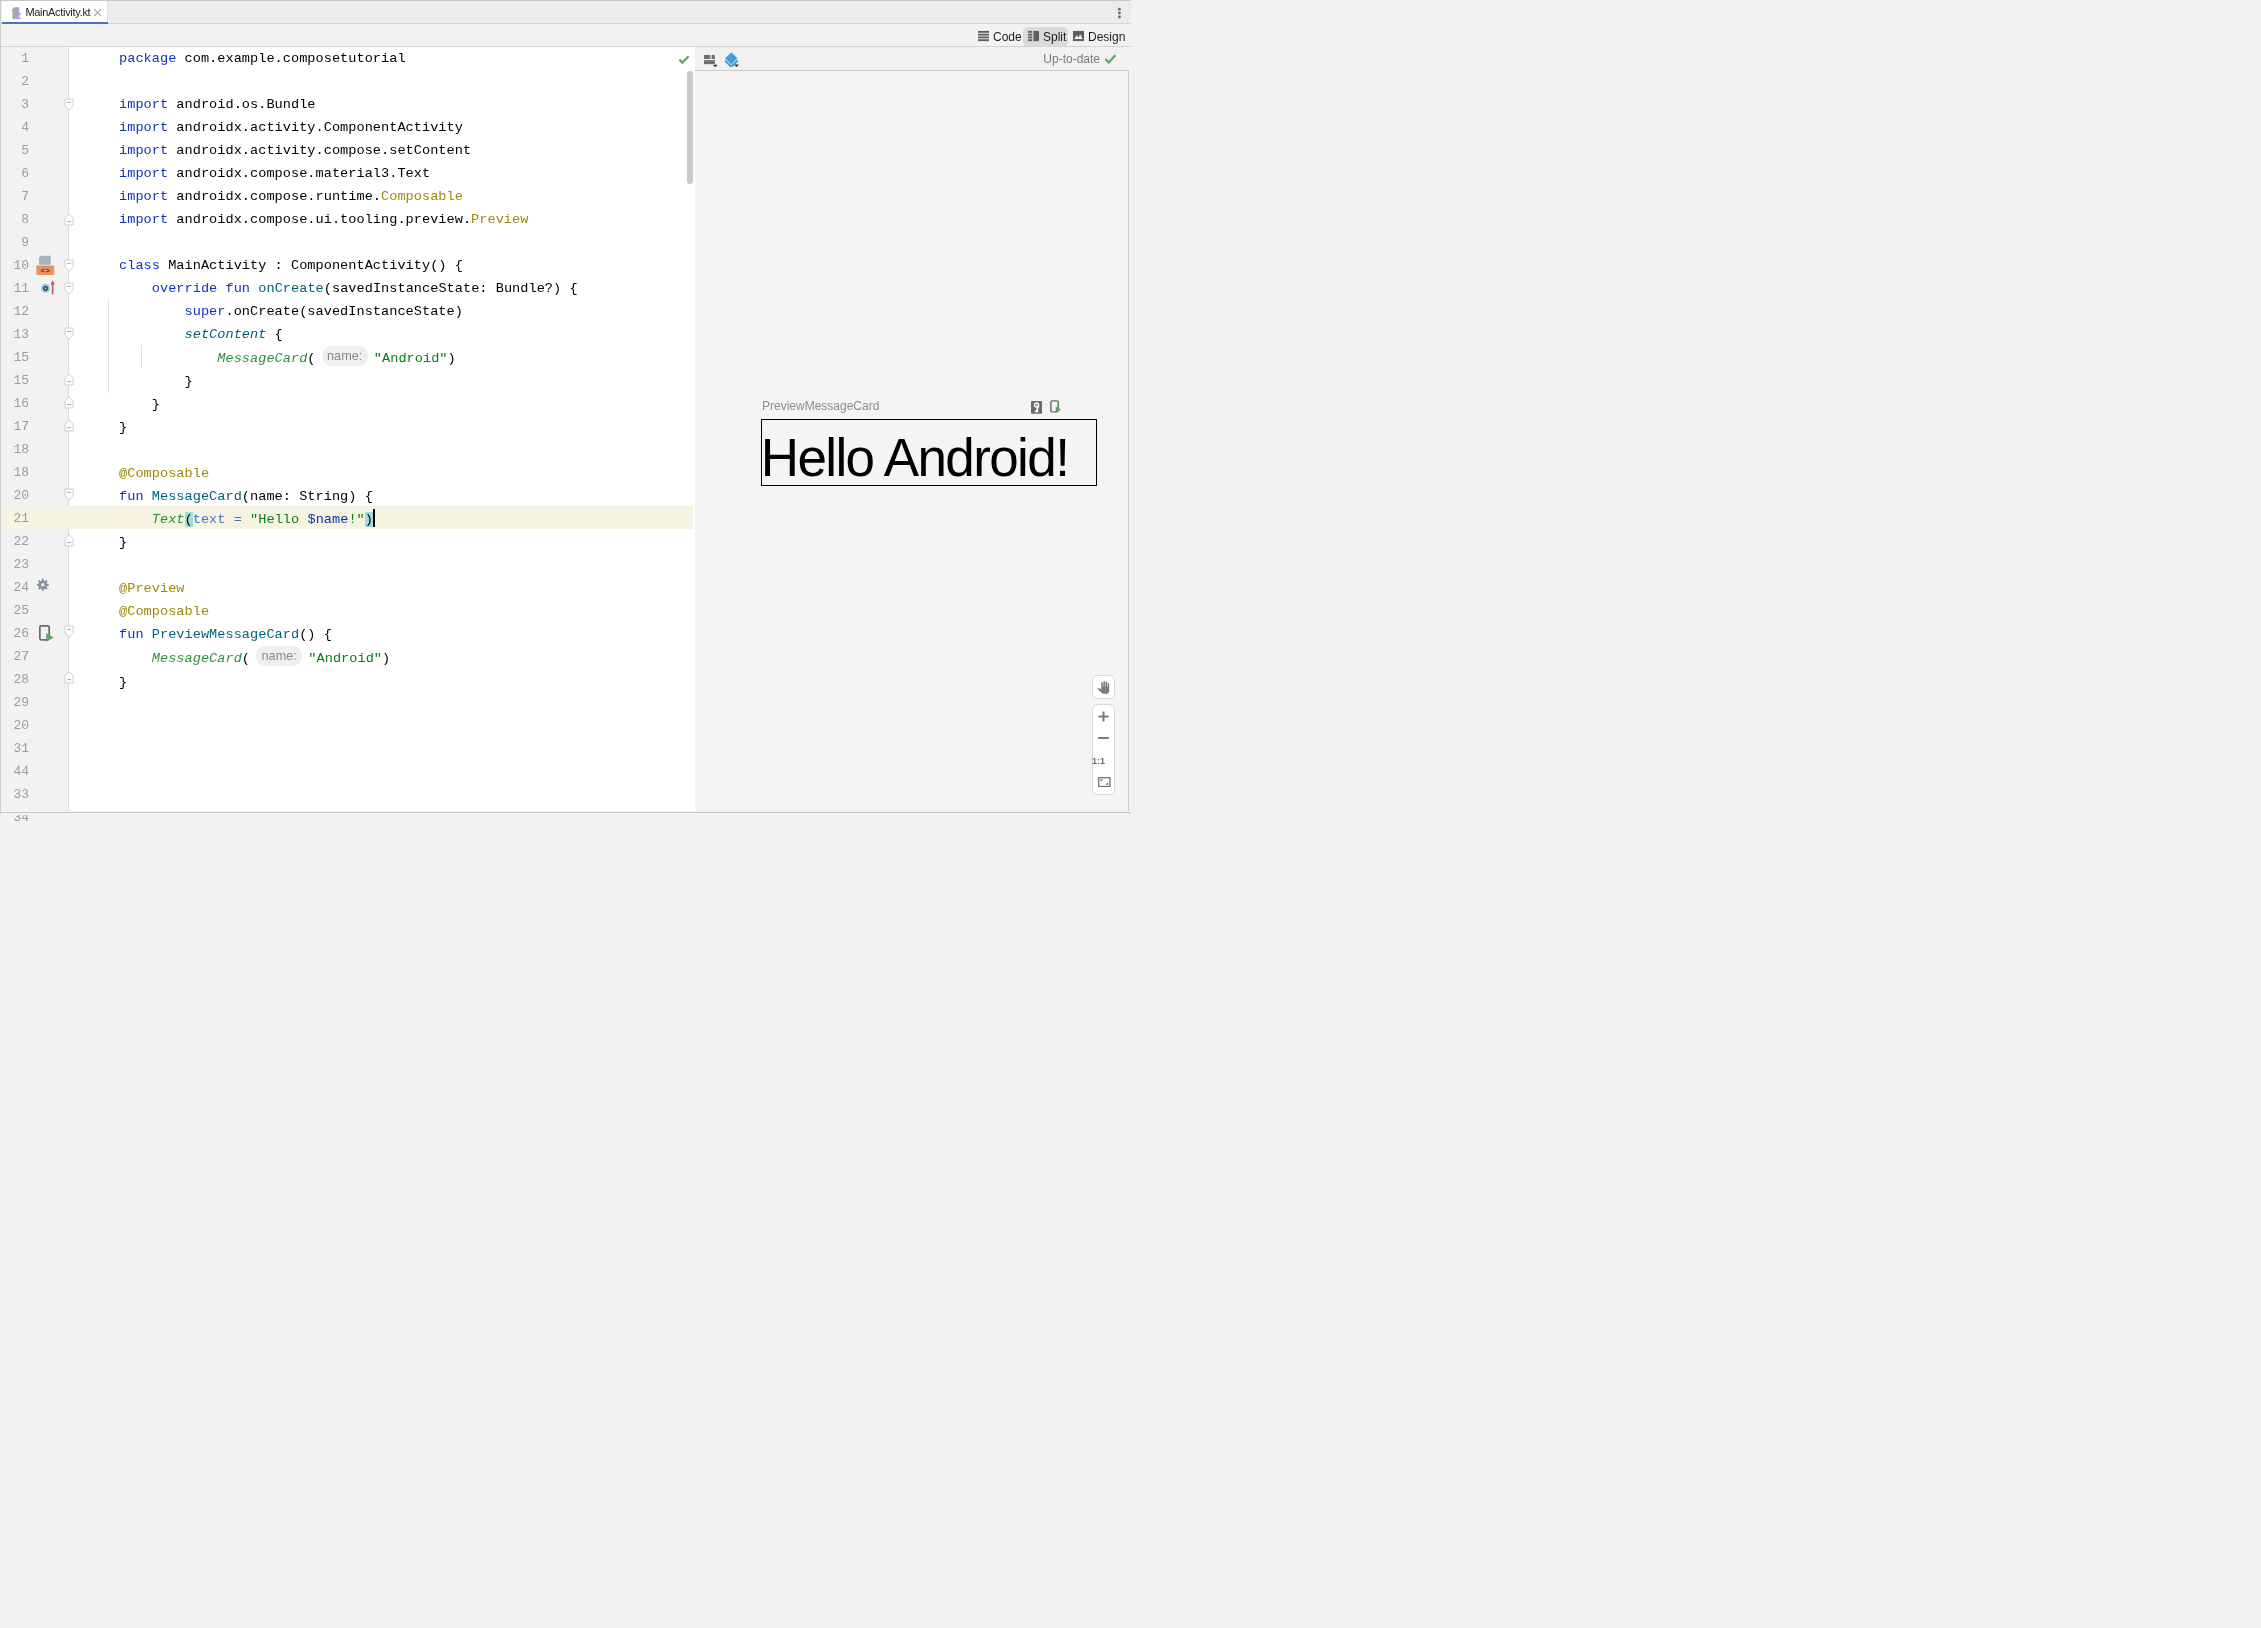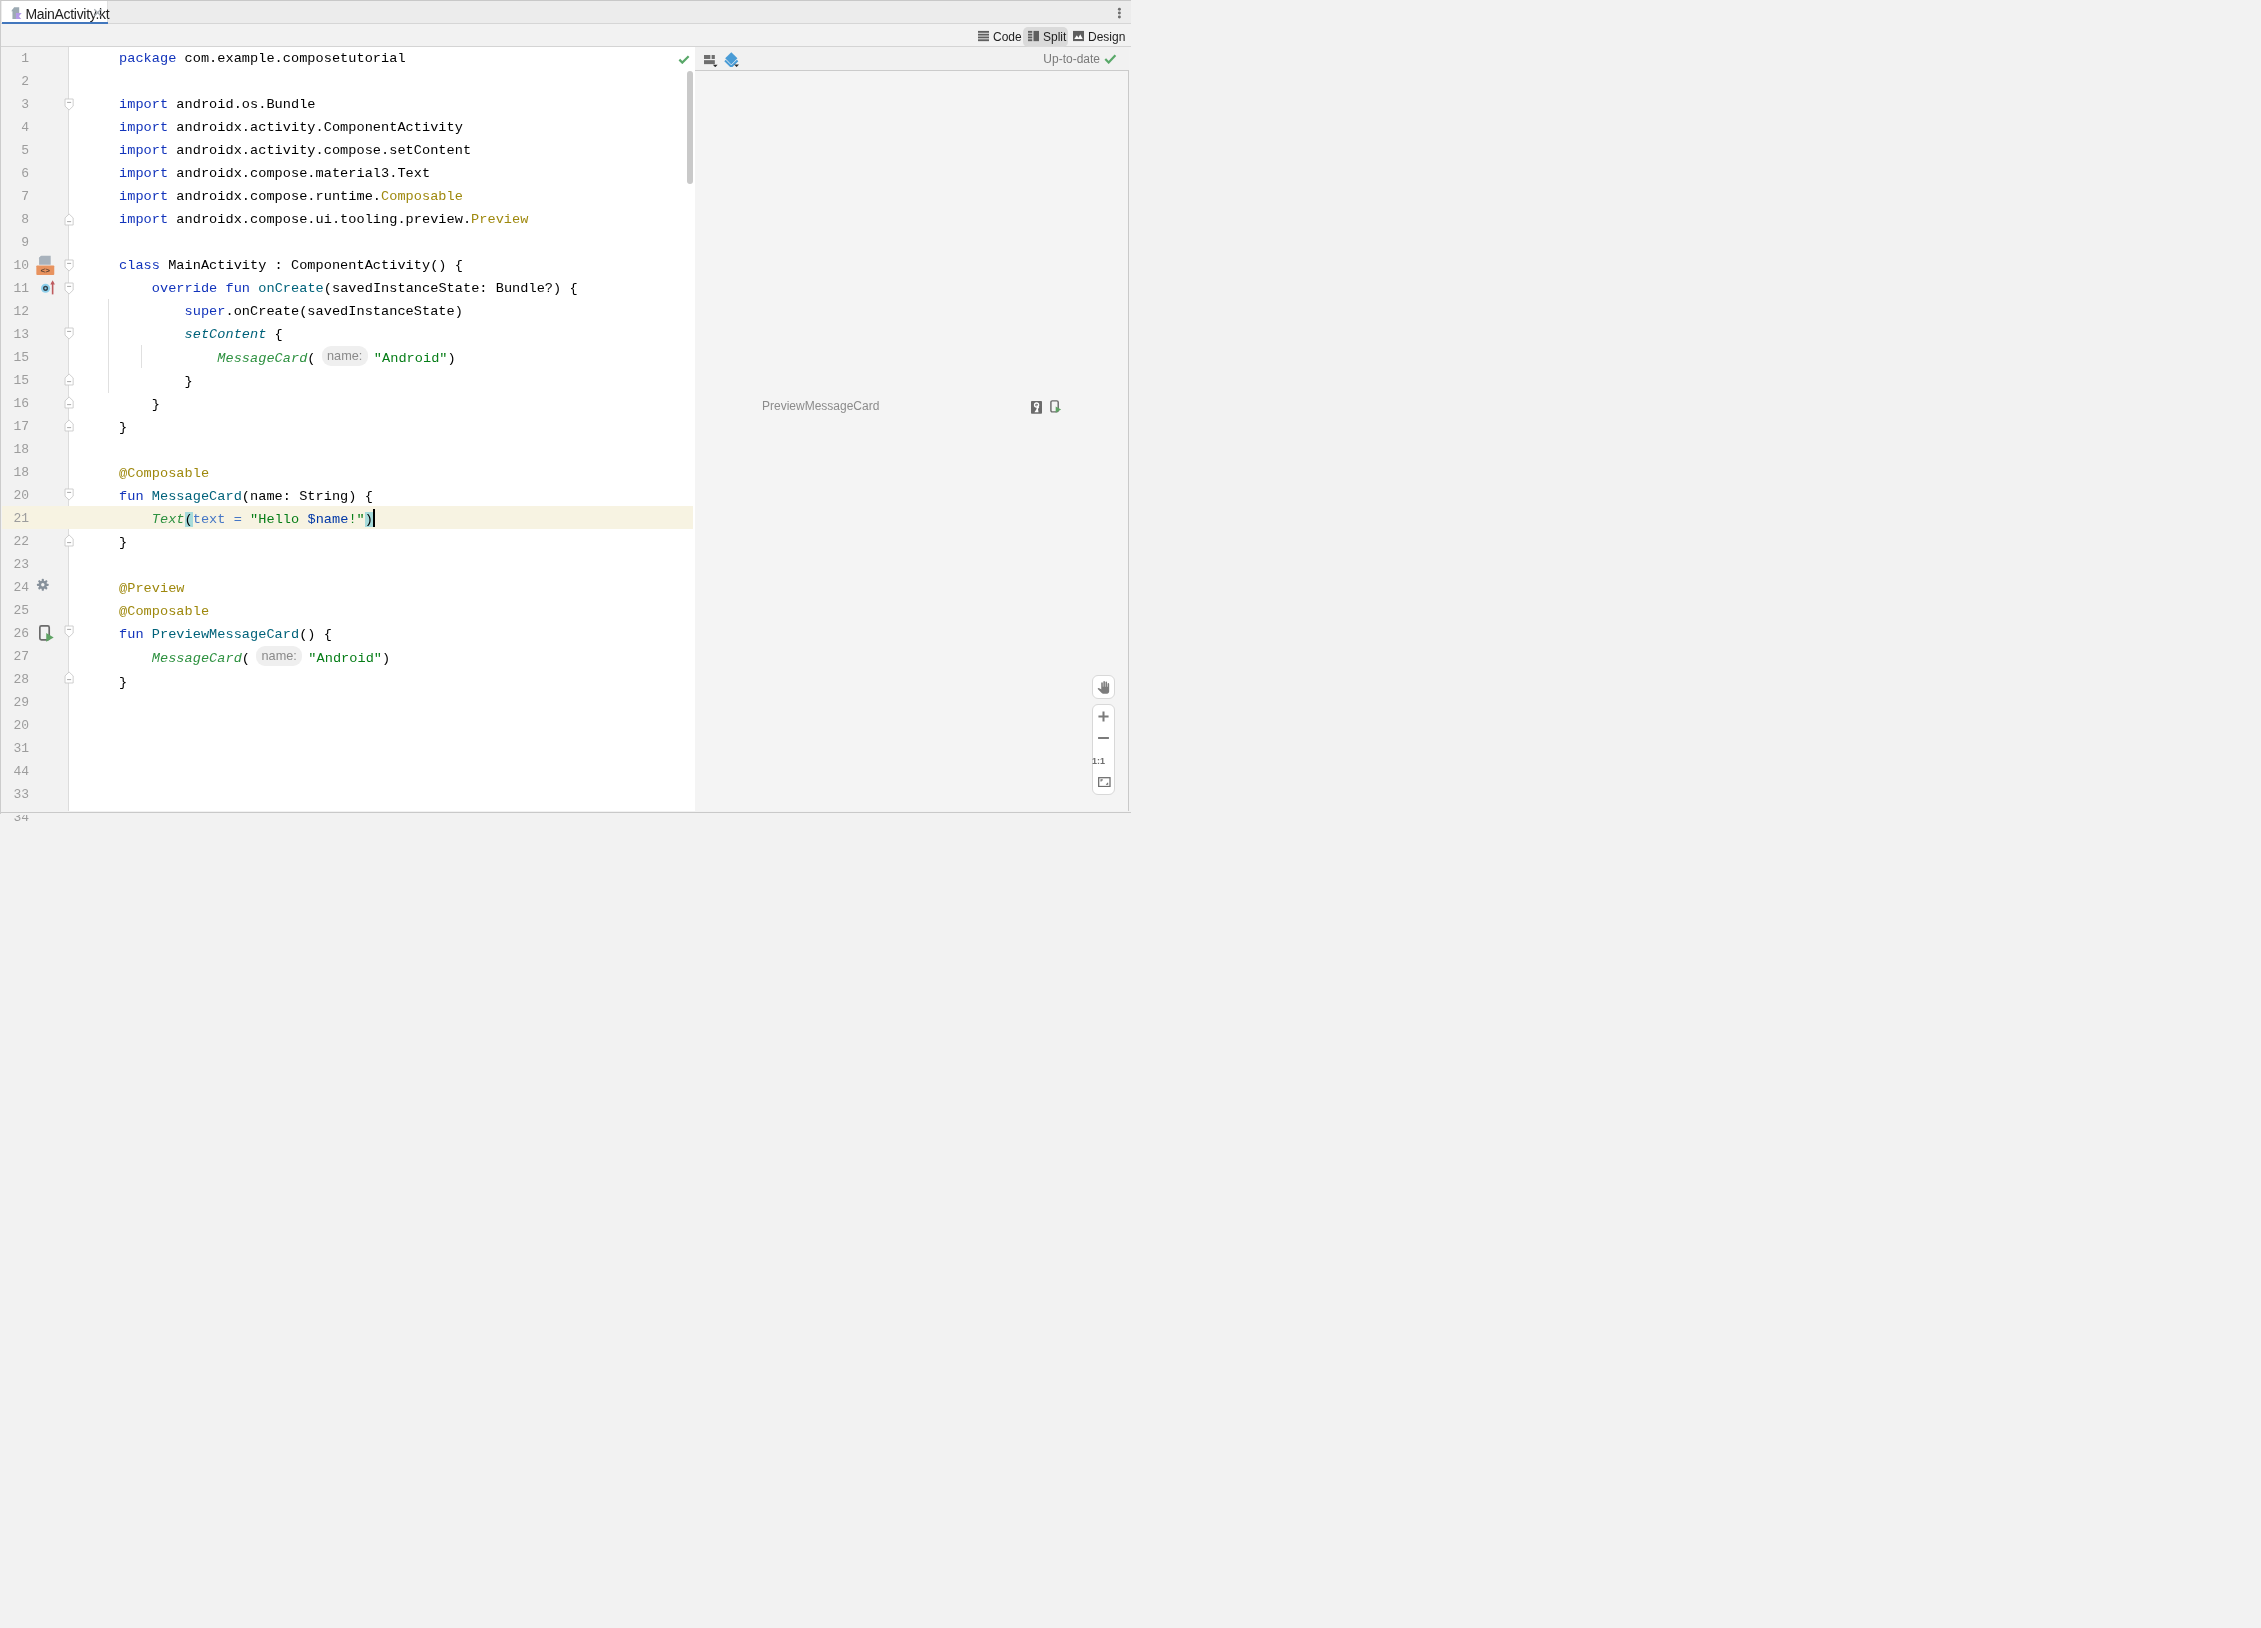--- a/index.html
+++ b/index.html
@@ -5,21 +5,21 @@
   * { margin:0; padding:0; box-sizing:border-box; }
   html,body { width:1131px; height:814px; overflow:hidden; background:#f2f2f2;
     font-family:"Liberation Sans", sans-serif; }
   .abs { position:absolute; }
   
   #tabbar { position:absolute; left:0; top:0; width:1131px; height:24px;
     background:#ececec; border-top:0.8px solid #c8c8c8; border-bottom:0.8px solid #d6d6d6; }
   #tab { position:absolute; left:1.7px; top:0.8px; width:106px; height:23px; background:#ffffff;
     border-right:0.8px solid #e0e0e0; }
   #tabunderline { position:absolute; left:1.7px; top:21.6px; width:106px; height:2.5px; background:#4277bd; }
-  #tabtitle { position:absolute; left:25.4px; top:6.4px; font-size:14px; letter-spacing:-0.3px; color:#222; }
+  #tabtitle { position:absolute; left:25.4px; top:6.4px; font-size:11px; letter-spacing:-0.3px; color:#222; }
   
   #viewbar { position:absolute; left:0; top:24px; width:1131px; height:23px;
     background:#f2f2f2; border-bottom:0.8px solid #d4d4d4; }
   .vtext { position:absolute; top:30px; font-size:12px; color:#1e1e1e; }
   #splitchip { position:absolute; left:1023px; top:27px; width:45px; height:19.5px;
     background:#dadada; border-radius:5.1px; }
   
   #main { position:absolute; left:0; top:47px; width:1131px; height:764px; }
   #editor { position:absolute; left:0; top:0; width:695px; height:764px; background:#ffffff; }
   #gutter { position:absolute; left:0; top:0; width:69px; height:764px; background:#f2f2f2;
@@ -262,20 +262,23 @@
     <svg class="abs" style="left:336px;top:354px" width="11" height="12.7" viewBox="0 0 13 15">
       <rect x="0" y="0" width="13" height="15" rx="1" fill="#6b6b6b"></rect>
       <circle cx="6.6" cy="4.8" r="2.4" fill="none" stroke="#ffffff" stroke-width="1.6"></circle>
       <path d="M6.6 3.9 V9.6 L4.1 13.4 H8.9 L8.2 9.2 L9.7 7.9 Z" fill="#ffffff"></path>
     </svg>
     <svg class="abs" style="left:355px;top:353px" width="12" height="13.6" viewBox="0 0 14 16">
       <rect x="1" y="1" width="8.6" height="13" rx="1.6" fill="none" stroke="#6b6b6b" stroke-width="1.7"></rect>
       <path d="M6.6 7.6 L13 11.3 L6.6 15 Z" fill="#5fa364"></path>
     </svg>
     <div id="pvlabel">PreviewMessageCard</div>
+    <div id="pvbox">
+        <div id="hello">Hello Android!</div>
+      </div>
 
     <div class="fbtn" style="left:397px;top:628px;width:23px;height:24px"></div>
     <svg class="abs" style="left:402px;top:634px" width="12.7" height="12.7" viewBox="0 0 24 24">
       <path d="M23 5.5V20c0 2.2-1.8 4-4 4h-7.3c-1.08 0-2.1-.43-2.85-1.19L1 14.83s1.26-1.23 1.3-1.25c.22-.19.49-.29.79-.29.22 0 .42.06.6.16.04.01 4.31 2.46 4.31 2.46V4c0-.83.67-1.5 1.5-1.5S11 3.17 11 4v7h1V1.5c0-.83.67-1.5 1.5-1.5S15 .67 15 1.5V11h1V2.5c0-.83.67-1.5 1.5-1.5s1.5.67 1.5 1.5V11h1V5.5c0-.83.67-1.5 1.5-1.5s1.5.67 1.5 1.5z" fill="#7d7d7d"></path>
     </svg>
 
     <div class="fbtn" style="left:397px;top:657px;width:23px;height:91px"></div>
     <svg class="abs" style="left:403px;top:664px" width="11" height="11" viewBox="0 0 13 13">
       <path d="M6.5 0.5 V12.5 M0.5 6.5 H12.5" stroke="#7b7b7b" stroke-width="2.4" fill="none"></path>
     </svg>

